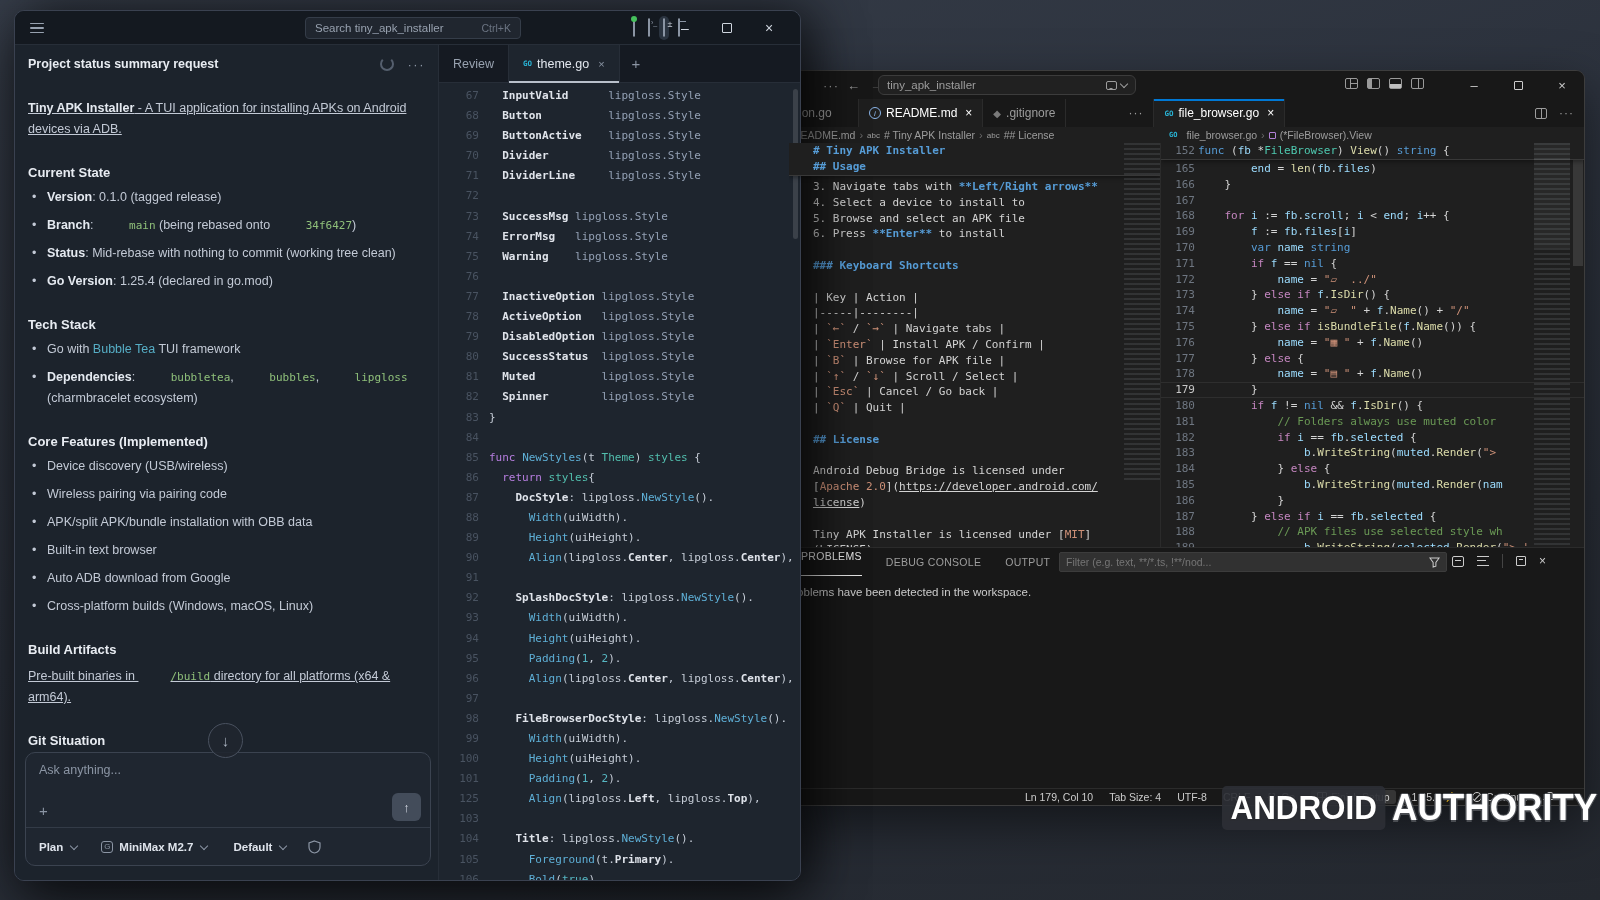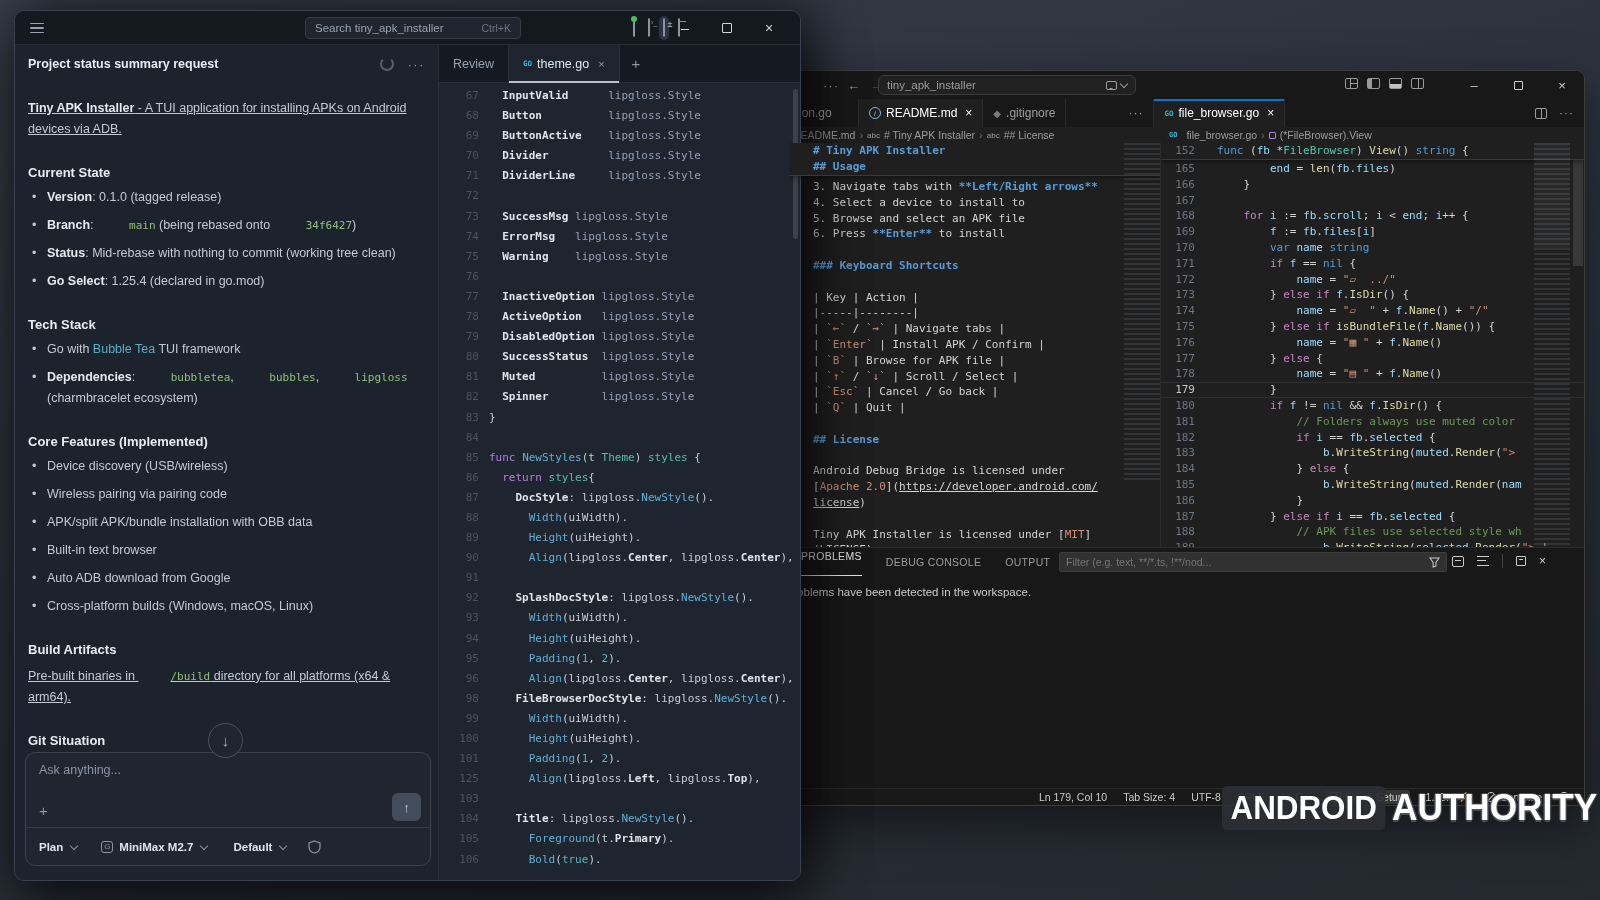--- a/index.html
+++ b/index.html
@@ -57,21 +57,21 @@
   .sym-abc { font-size:8px; color:#9d9d9d; letter-spacing:0; }
   .sym-box { width:7px; height:7px; border:1.1px solid #b180d7; border-radius:1px; display:inline-block; }
 
   .vs-editor { position:absolute; top:72px; bottom:258px; overflow:hidden; background:#1f1f1f; }
   .vs-editor.left { left:0; width:372px; border-right:1px solid #2b2b2b; }
   .vs-editor.right { left:372px; right:0; }
   .sticky { position:absolute; left:0; right:0; top:0; background:#1f1f1f; border-bottom:1px solid #383838;
             box-shadow:0 2px 4px rgba(0,0,0,.35); z-index:3; }
   .codeblock { position:absolute; left:0; right:0; }
   .crow { height:15.8px; line-height:15.8px; font-size:11px; white-space:pre; font-family:"DejaVu Sans Mono",monospace; position:relative;}
-  .crow .ln { display:inline-block; width:34px; text-align:right; color:#6e7681; margin-right:22px; }
+  .crow .ln { display:inline-block; width:34px; text-align:right; color:#6e7681; margin-right:3px; }
   .crow.cur .ln { color:#c6c6c6; }
   .crow.cur { box-shadow:inset 0 1px 0 #2e2e2e, inset 0 -1px 0 #2e2e2e; }
   .left-pad .crow { padding-left:24px; }
   .vs-minimap { position:absolute; top:0; width:36px; opacity:.55; z-index:4;
       background:repeating-linear-gradient(180deg, rgba(190,200,210,.22) 0 2px, transparent 2px 5px); }
   .mini-slider { position:absolute; left:0; right:0; top:0; height:105px; background:rgba(255,255,255,.08); }
   .vs-scrollbar { position:absolute; right:0; top:0; bottom:0; width:12px; }
   .vs-scrollbar .thumb { position:absolute; left:1px; right:1px; top:3px; height:120px; background:rgba(121,121,121,.28); }
 
   
@@ -93,21 +93,21 @@
   .pi-box { width:12px; height:11px; border:1.1px solid #cccccc; border-radius:2px; position:relative;}
   .pi-box:before{content:"";position:absolute;left:2px;right:2px;top:3px;border-top:1.1px solid #cccccc;}
   .pi-lines { width:12px; height:10px; border-top:1.5px solid #ccc; border-bottom:1.5px solid #ccc; position:relative;}
   .pi-lines:before{content:"";position:absolute;left:0;right:3px;top:3px;border-top:1.5px solid #ccc;}
   .pi-sep { width:1px; height:14px; background:#444; }
   .pi-max { width:10px; height:10px; border:1.2px solid #ccc; border-radius:1px; position:relative;}
   .pi-max:before{content:"";position:absolute;left:2px;top:2px;right:2px;border-top:1.2px solid #ccc;}
   .panel-msg { position:absolute; left:-20px; top:38px; font-size:11.5px; color:#cccccc; }
 
   .vs-status { position:absolute; left:0; right:0; bottom:0; height:17px; background:#181818; border-top:1px solid #2b2b2b;
-               display:flex; align-items:center; justify-content:flex-end; gap:16px; padding-right:16px;
+               display:flex; align-items:center; justify-content:flex-end; gap:16px; padding-right:30px;
                font-size:10.5px; color:#cccccc; }
   .st-item { display:flex; align-items:center; gap:4px; white-space:nowrap; }
   .st-item.hl { background:rgba(255,255,255,.13); border-radius:3px; padding:1px 6px; }
   .grid-ico { width:10px; height:10px; border:1.1px solid #ccc; border-radius:1px; position:relative; }
   .grid-ico:before{content:"";position:absolute;left:4px;top:0;bottom:0;border-left:1.1px solid #ccc;}
   .grid-ico:after{content:"";position:absolute;left:0;right:0;top:4px;border-top:1.1px solid #ccc;}
   .bolt { color:#cccccc; font-size:9px; }
   .nostop { width:10px; height:10px; border:1.2px solid #ccc; border-radius:50%; position:relative; }
   .nostop:before { content:""; position:absolute; left:0px; top:3.5px; width:8px; border-top:1.2px solid #ccc; transform:rotate(-45deg); }
   .bell { width:10px; height:10px; position:relative; }
@@ -433,21 +433,21 @@
         <span class="spin"></span>
         <span class="hdots">···</span>
       </div>
       <div class="chat-scroll">
           <div class="blk-p"><span class="cb">Tiny APK Installer</span><span> - A TUI application for installing APKs on Android devices via ADB.</span></div>
           <div class="blk-h">Current State</div>
           <ul class="chat-ul">
             <li><span class="cb">Version</span><span>: 0.1.0 (tagged release)</span></li>
             <li><span class="cb">Branch</span><span>: </span><span class="ccode">main</span><span> (being rebased onto </span><span class="ccode">34f6427</span><span>)</span></li>
             <li><span class="cb">Status</span><span>: Mid-rebase with nothing to commit (working tree clean)</span></li>
-            <li><span class="cb">Go Select</span><span>: 1.25.4 (declared in go.mod)</span></li>
+            <li><span class="cb">Go Version</span><span>: 1.25.4 (declared in go.mod)</span></li>
           </ul>
           <div class="blk-h">Tech Stack</div>
           <ul class="chat-ul">
             <li><span>Go with </span><span class="clink">Bubble Tea</span><span> TUI framework</span></li>
             <li><span class="cb">Dependencies</span><span>: </span><span class="ccode">bubbletea</span><span>, </span><span class="ccode">bubbles</span><span>, </span><span class="ccode">lipgloss</span><span> (charmbracelet ecosystem)</span></li>
           </ul>
           <div class="blk-h">Core Features (Implemented)</div>
           <ul class="chat-ul">
             <li><span>Device discovery (USB/wireless)</span></li>
             <li><span>Wireless pairing via pairing code</span></li>
@@ -521,20 +521,21 @@
           <div class="zrow"><span class="ln">87</span><span class="zp">    </span><span class="zw">DocStyle</span><span class="zp">: lipgloss.</span><span class="zf">NewStyle</span><span class="zp">().</span></div>
           <div class="zrow"><span class="ln">88</span><span class="zp">      </span><span class="zf">Width</span><span class="zp">(uiWidth).</span></div>
           <div class="zrow"><span class="ln">89</span><span class="zp">      </span><span class="zf">Height</span><span class="zp">(uiHeight).</span></div>
           <div class="zrow"><span class="ln">90</span><span class="zp">      </span><span class="zf">Align</span><span class="zp">(lipgloss.</span><span class="zw">Center</span><span class="zp">, lipgloss.</span><span class="zw">Center</span><span class="zp">),</span></div>
           <div class="zrow"><span class="ln">91</span>&nbsp;</div>
           <div class="zrow"><span class="ln">92</span><span class="zp">    </span><span class="zw">SplashDocStyle</span><span class="zp">: lipgloss.</span><span class="zf">NewStyle</span><span class="zp">().</span></div>
           <div class="zrow"><span class="ln">93</span><span class="zp">      </span><span class="zf">Width</span><span class="zp">(uiWidth).</span></div>
           <div class="zrow"><span class="ln">94</span><span class="zp">      </span><span class="zf">Height</span><span class="zp">(uiHeight).</span></div>
           <div class="zrow"><span class="ln">95</span><span class="zp">      </span><span class="zf">Padding</span><span class="zp">(</span><span class="zn">1</span><span class="zp">, </span><span class="zn">2</span><span class="zp">).</span></div>
           <div class="zrow"><span class="ln">96</span><span class="zp">      </span><span class="zf">Align</span><span class="zp">(lipgloss.</span><span class="zw">Center</span><span class="zp">, lipgloss.</span><span class="zw">Center</span><span class="zp">),</span></div>
+          <div class="zrow"><span class="ln">97</span>&nbsp;</div>
           <div class="zrow"><span class="ln">98</span><span class="zp">    </span><span class="zw">FileBrowserDocStyle</span><span class="zp">: lipgloss.</span><span class="zf">NewStyle</span><span class="zp">().</span></div>
           <div class="zrow"><span class="ln">99</span><span class="zp">      </span><span class="zf">Width</span><span class="zp">(uiWidth).</span></div>
           <div class="zrow"><span class="ln">100</span><span class="zp">      </span><span class="zf">Height</span><span class="zp">(uiHeight).</span></div>
           <div class="zrow"><span class="ln">101</span><span class="zp">      </span><span class="zf">Padding</span><span class="zp">(</span><span class="zn">1</span><span class="zp">, </span><span class="zn">2</span><span class="zp">).</span></div>
           <div class="zrow"><span class="ln">125</span><span class="zp">      </span><span class="zf">Align</span><span class="zp">(lipgloss.</span><span class="zw">Left</span><span class="zp">, lipgloss.</span><span class="zw">Top</span><span class="zp">),</span></div>
           <div class="zrow"><span class="ln">103</span>&nbsp;</div>
           <div class="zrow"><span class="ln">104</span><span class="zp">    </span><span class="zw">Title</span><span class="zp">: lipgloss.</span><span class="zf">NewStyle</span><span class="zp">().</span></div>
           <div class="zrow"><span class="ln">105</span><span class="zp">      </span><span class="zf">Foreground</span><span class="zp">(t.</span><span class="zw">Primary</span><span class="zp">).</span></div>
           <div class="zrow"><span class="ln">106</span><span class="zp">      </span><span class="zf">Bold</span><span class="zp">(</span><span class="zn">true</span><span class="zp">).</span></div>
         </div>

